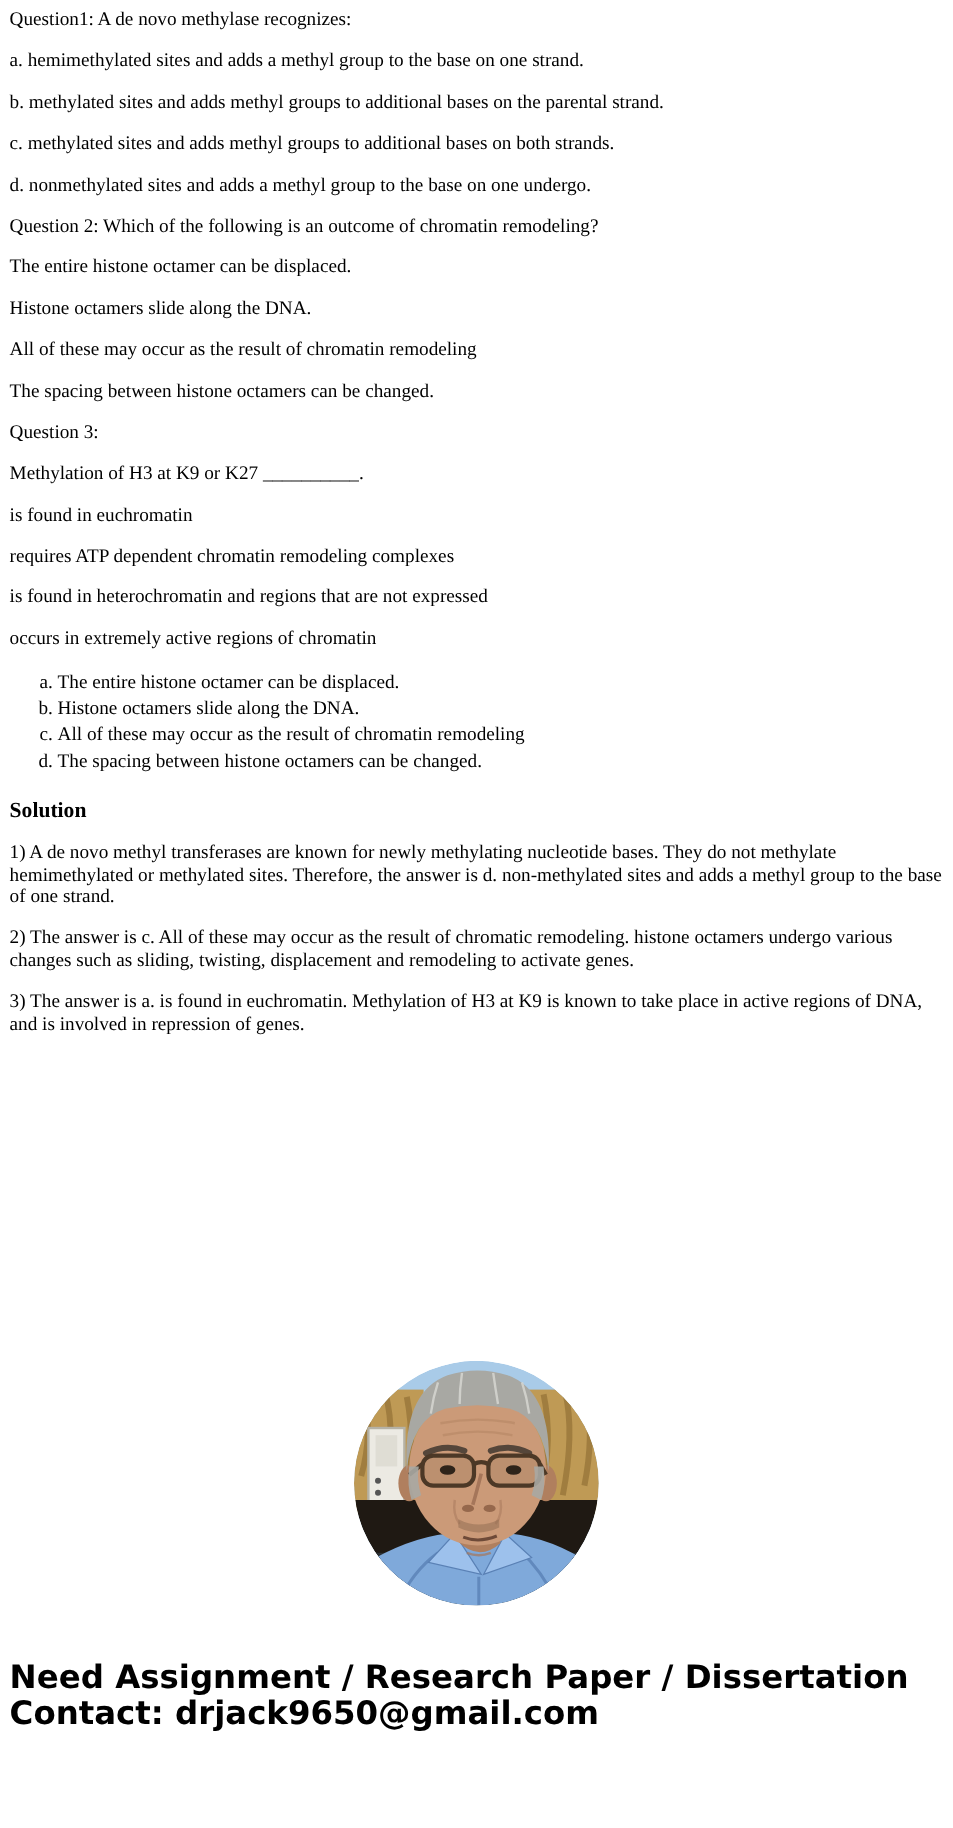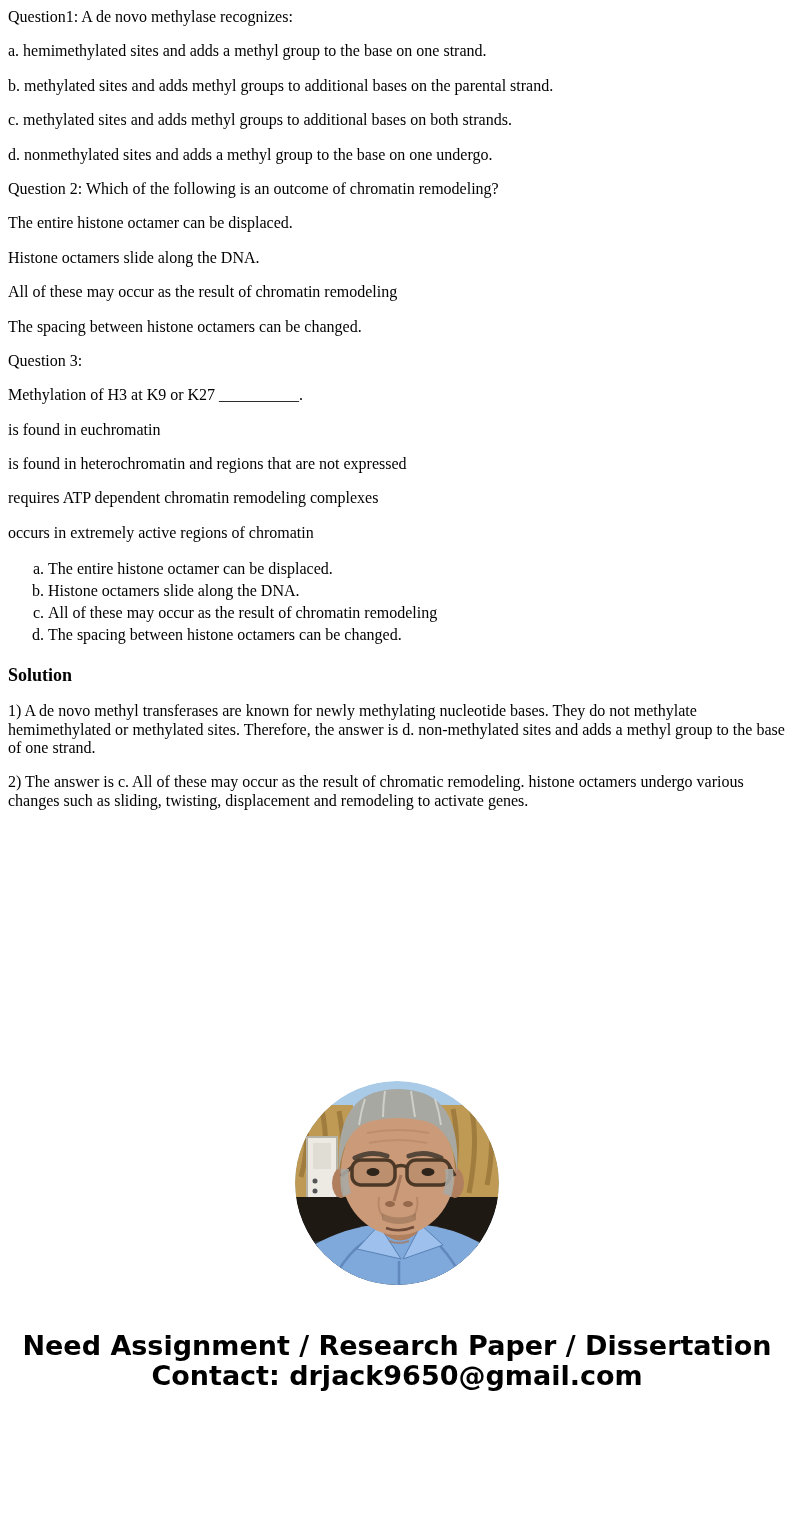--- a/index.html
+++ b/index.html
@@ -35,21 +35,20 @@
     display: block;
     width: 204px;
     height: 204px;
     margin: 271px auto 0 auto;
     border-radius: 50%;
     overflow: hidden;
   }
   .photo-wrap svg { display: block; }
   .footer {
     margin-top: 46px;
-    text-align: center;
     font-family: "DejaVu Sans", sans-serif;
     font-weight: bold;
     font-size: 27px;
     line-height: 30px;
     color: #000000;
   }
   .footer div { white-space: nowrap; }
 </style>
 </head>
 <body>
@@ -61,35 +60,36 @@
   <p>c. methylated sites and adds methyl groups to additional bases on both strands.</p>
   <p>d. nonmethylated sites and adds a methyl group to the base on one undergo.</p>
   <p>Question 2: Which of the following is an outcome of chromatin remodeling?</p>
   <p>The entire histone octamer can be displaced.</p>
   <p>Histone octamers slide along the DNA.</p>
   <p>All of these may occur as the result of chromatin remodeling</p>
   <p>The spacing between histone octamers can be changed.</p>
   <p>Question 3:</p>
   <p>Methylation of H3 at K9 or K27 __________.</p>
   <p>is found in euchromatin</p>
+  <p>requires ATP dependent chromatin remodeling complexes</p>
   <p>is found in heterochromatin and regions that are not expressed</p>
-  <p>requires ATP dependent chromatin remodeling complexes</p>
   <p>occurs in extremely active regions of chromatin</p>
 
   <ol class="options">
     <li>The entire histone octamer can be displaced.</li>
     <li>Histone octamers slide along the DNA.</li>
     <li>All of these may occur as the result of chromatin remodeling</li>
     <li>The spacing between histone octamers can be changed.</li>
   </ol>
 
   <h3 class="solution-heading">Solution</h3>
 
   <p>1) A de novo methyl transferases are known for newly methylating nucleotide bases. They do not methylate hemimethylated or methylated sites. Therefore, the answer is d. non-methylated sites and adds a methyl group to the base of one strand.</p>
   <p>2) The answer is c. All of these may occur as the result of chromatic remodeling. histone octamers undergo various changes such as sliding, twisting, displacement and remodeling to activate genes.</p>
+  <p>3) The answer is a. is found in euchromatin. Methylation of H3 at K9 is known to take place in active regions of DNA, and is involved in repression of genes.</p>
 </div>
 
 <div class="photo-wrap">
   <svg width="204" height="204" viewBox="0 0 204 204" xmlns="http://www.w3.org/2000/svg">
     <defs>
       <clipPath id="avclip">
           <circle cx="102" cy="102" r="102"></circle>
         </clipPath>
     </defs>
     <g clip-path="url(#avclip)">

